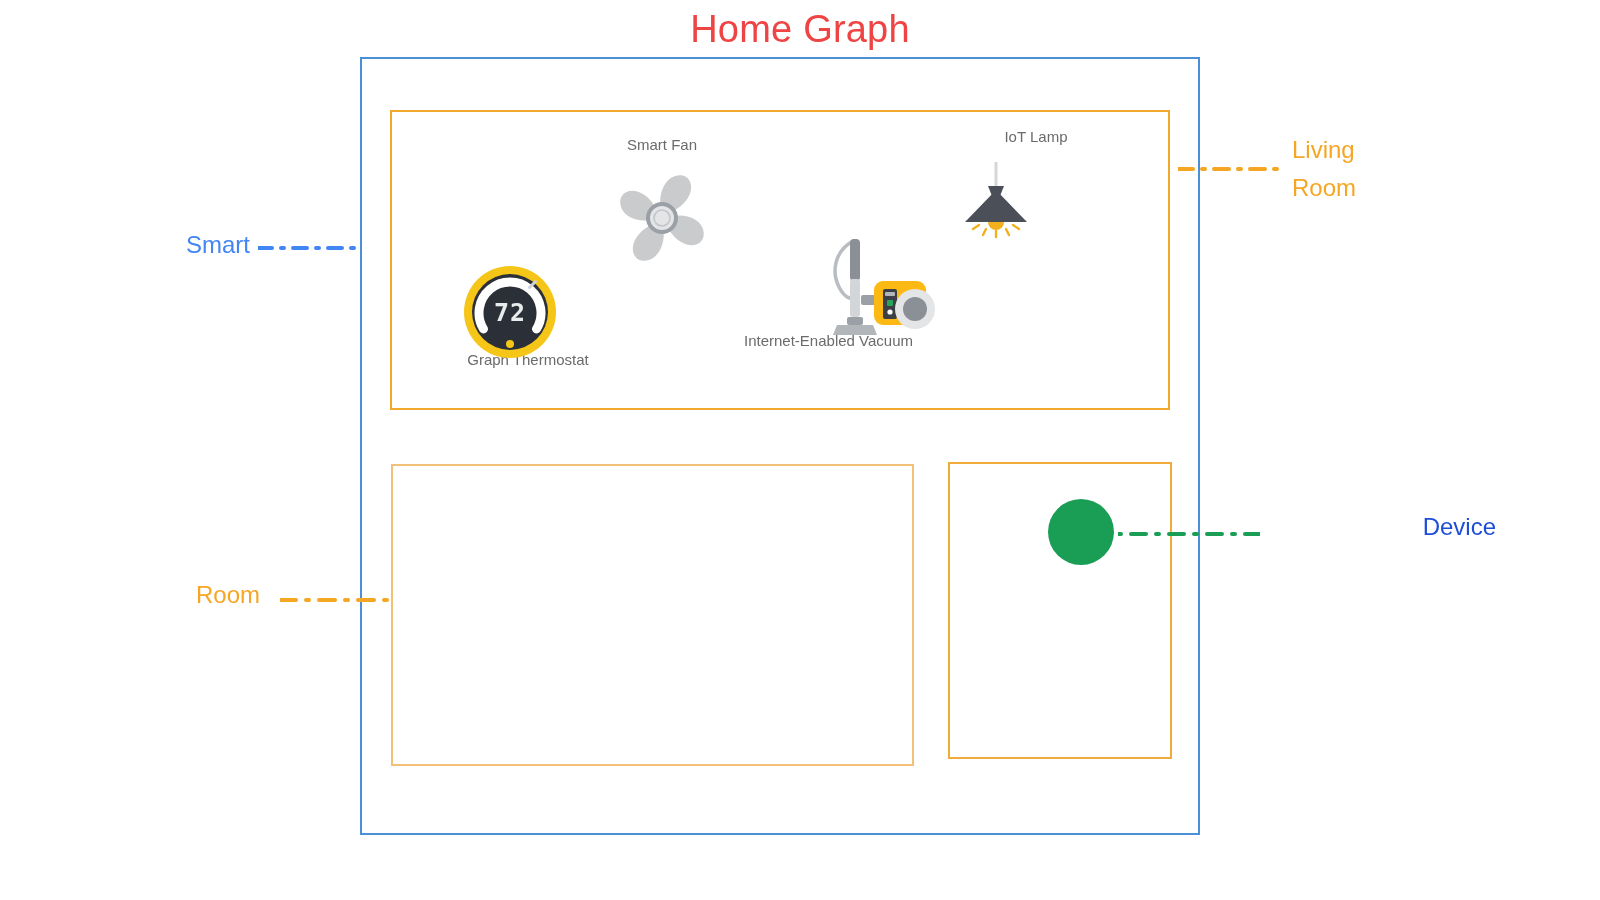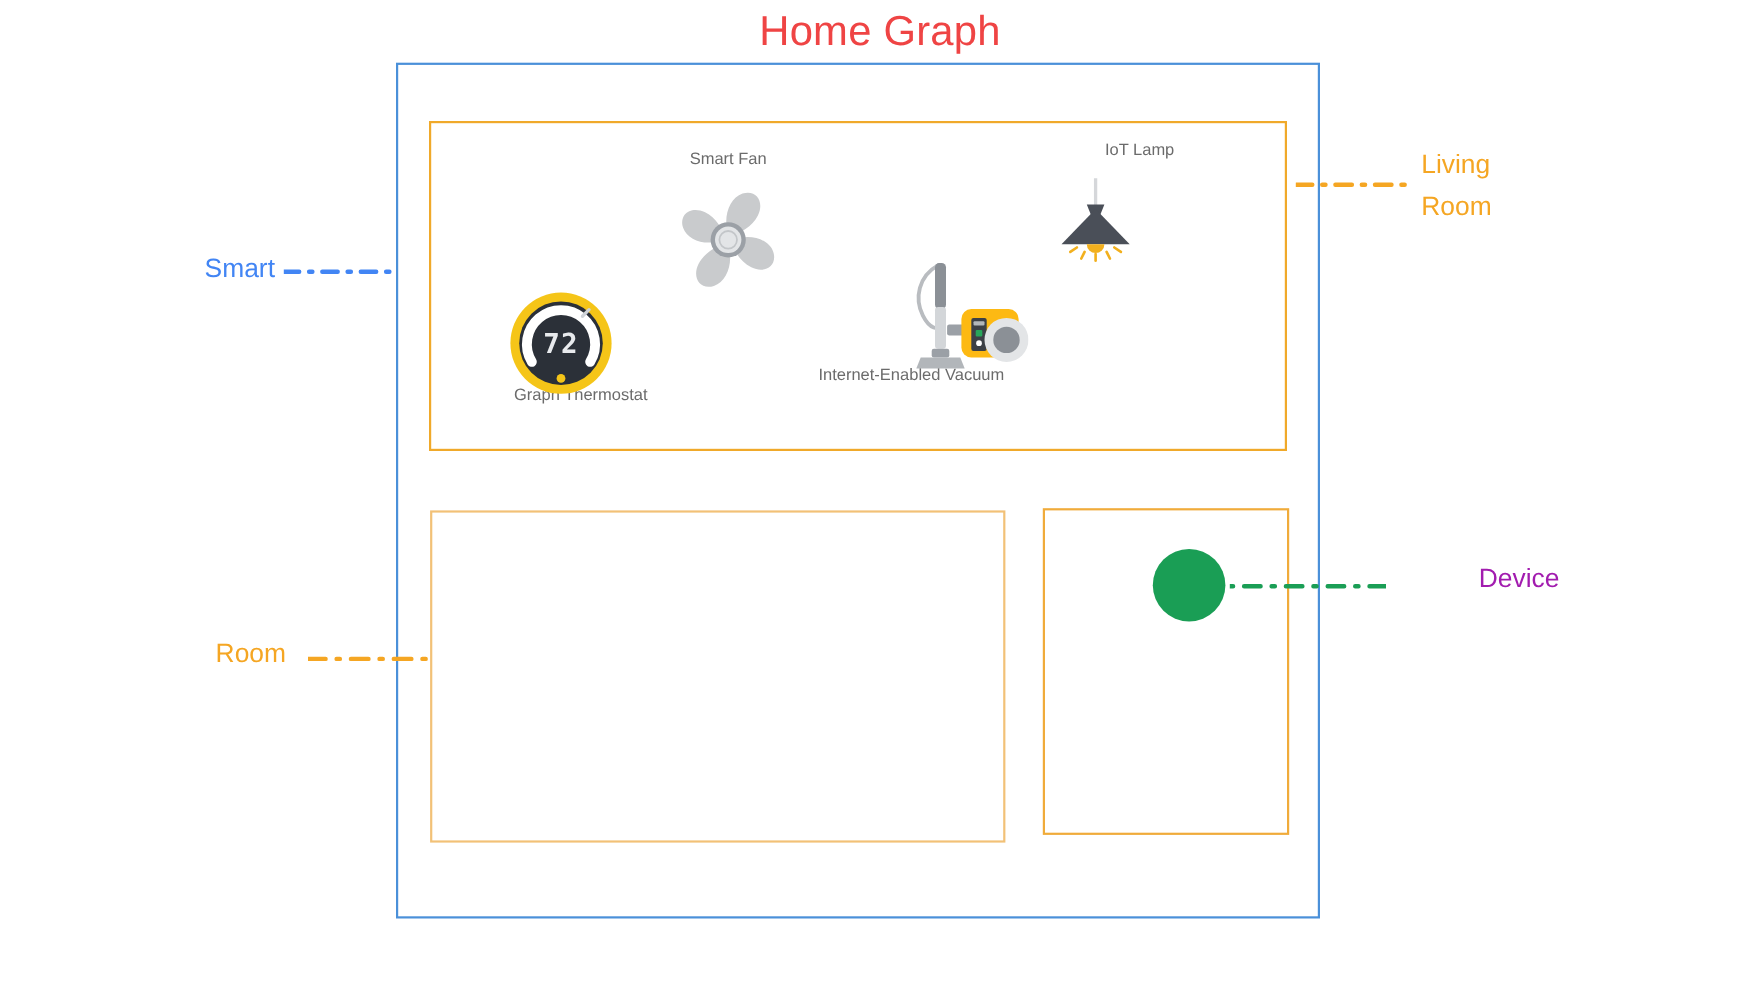--- a/index.html
+++ b/index.html
@@ -126,22 +126,22 @@
     left: 1292px;
     top: 131px;
     width: 230px;
     text-align: left;
     color: #f5a623;
   }
   #callout-device {
     left: 1266px;
     top: 508px;
     width: 230px;
-    text-align: center;
-    color: #a21caf;
+    text-align: right;
+    color: #1d4ed8;
   }
 
   
   .leader-line { position: absolute; }
   #leader-home        { left: 258px;  top: 240px; width: 104px; height: 12px; }
   #leader-room        { left: 280px;  top: 592px; width: 112px; height: 12px; }
   #leader-living-room { left: 1178px; top: 161px; width: 106px; height: 12px; }
   #leader-device      { left: 1118px; top: 526px; width: 142px; height: 12px; }
 </style>
 </head>

